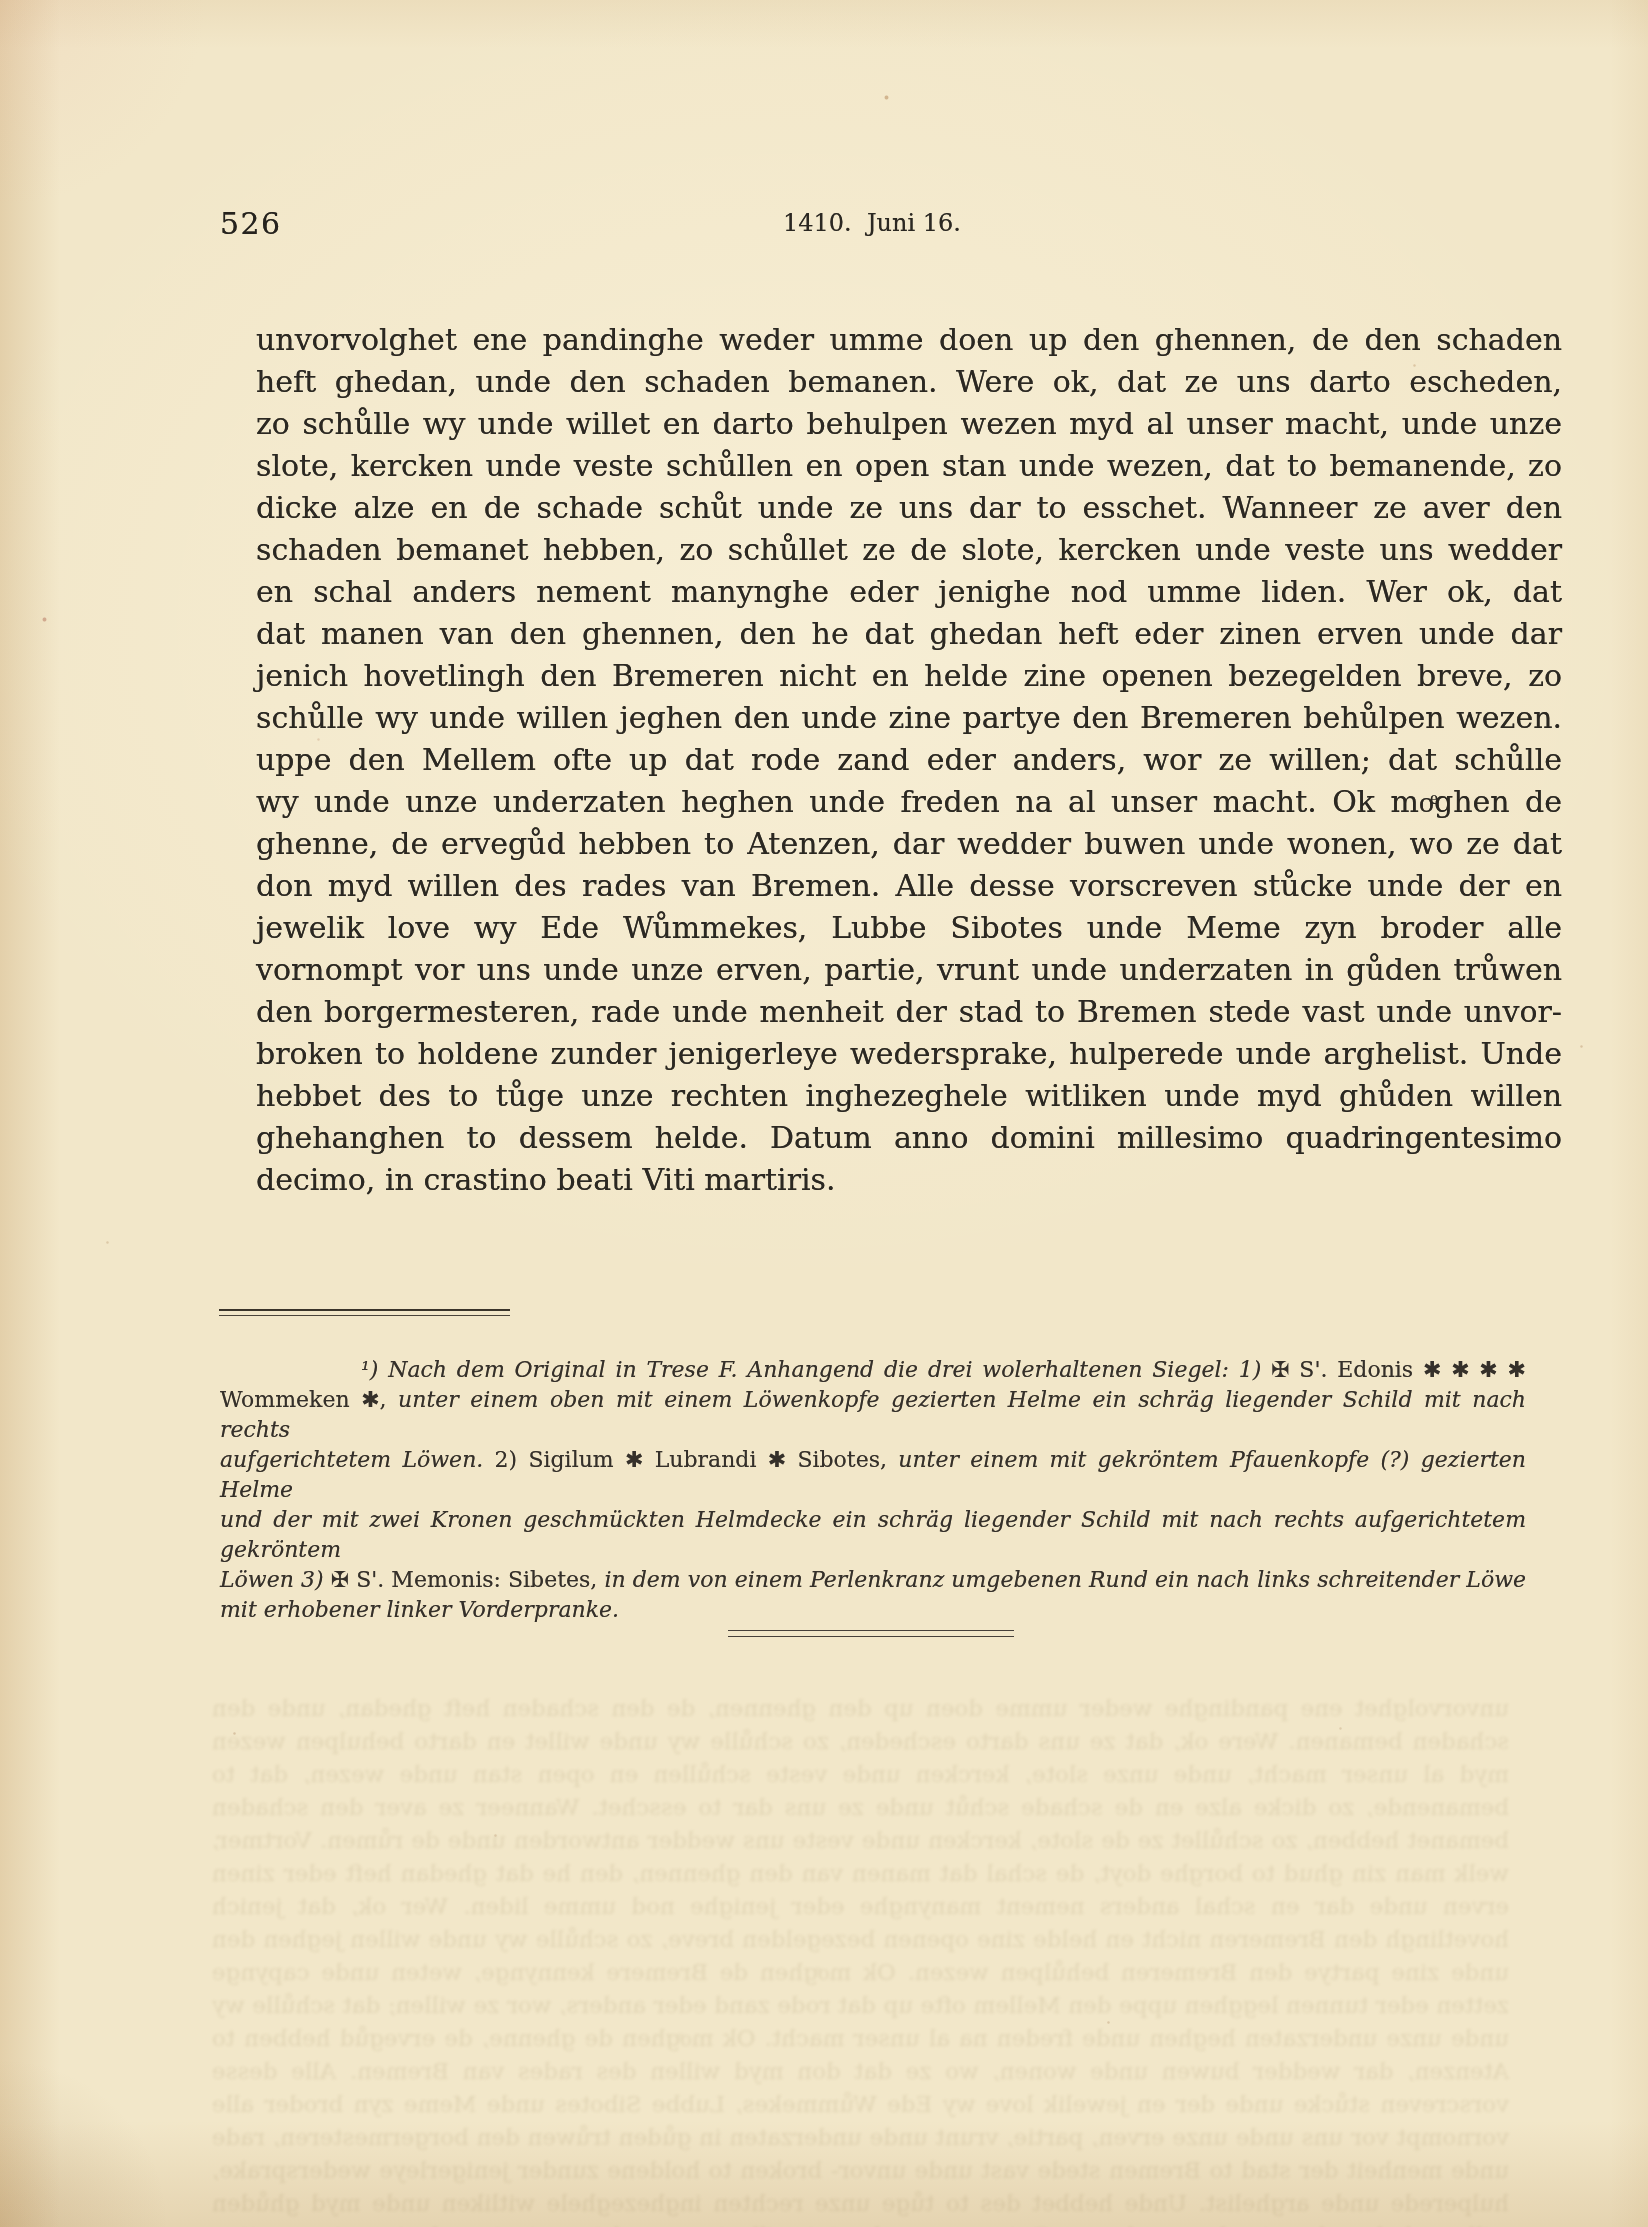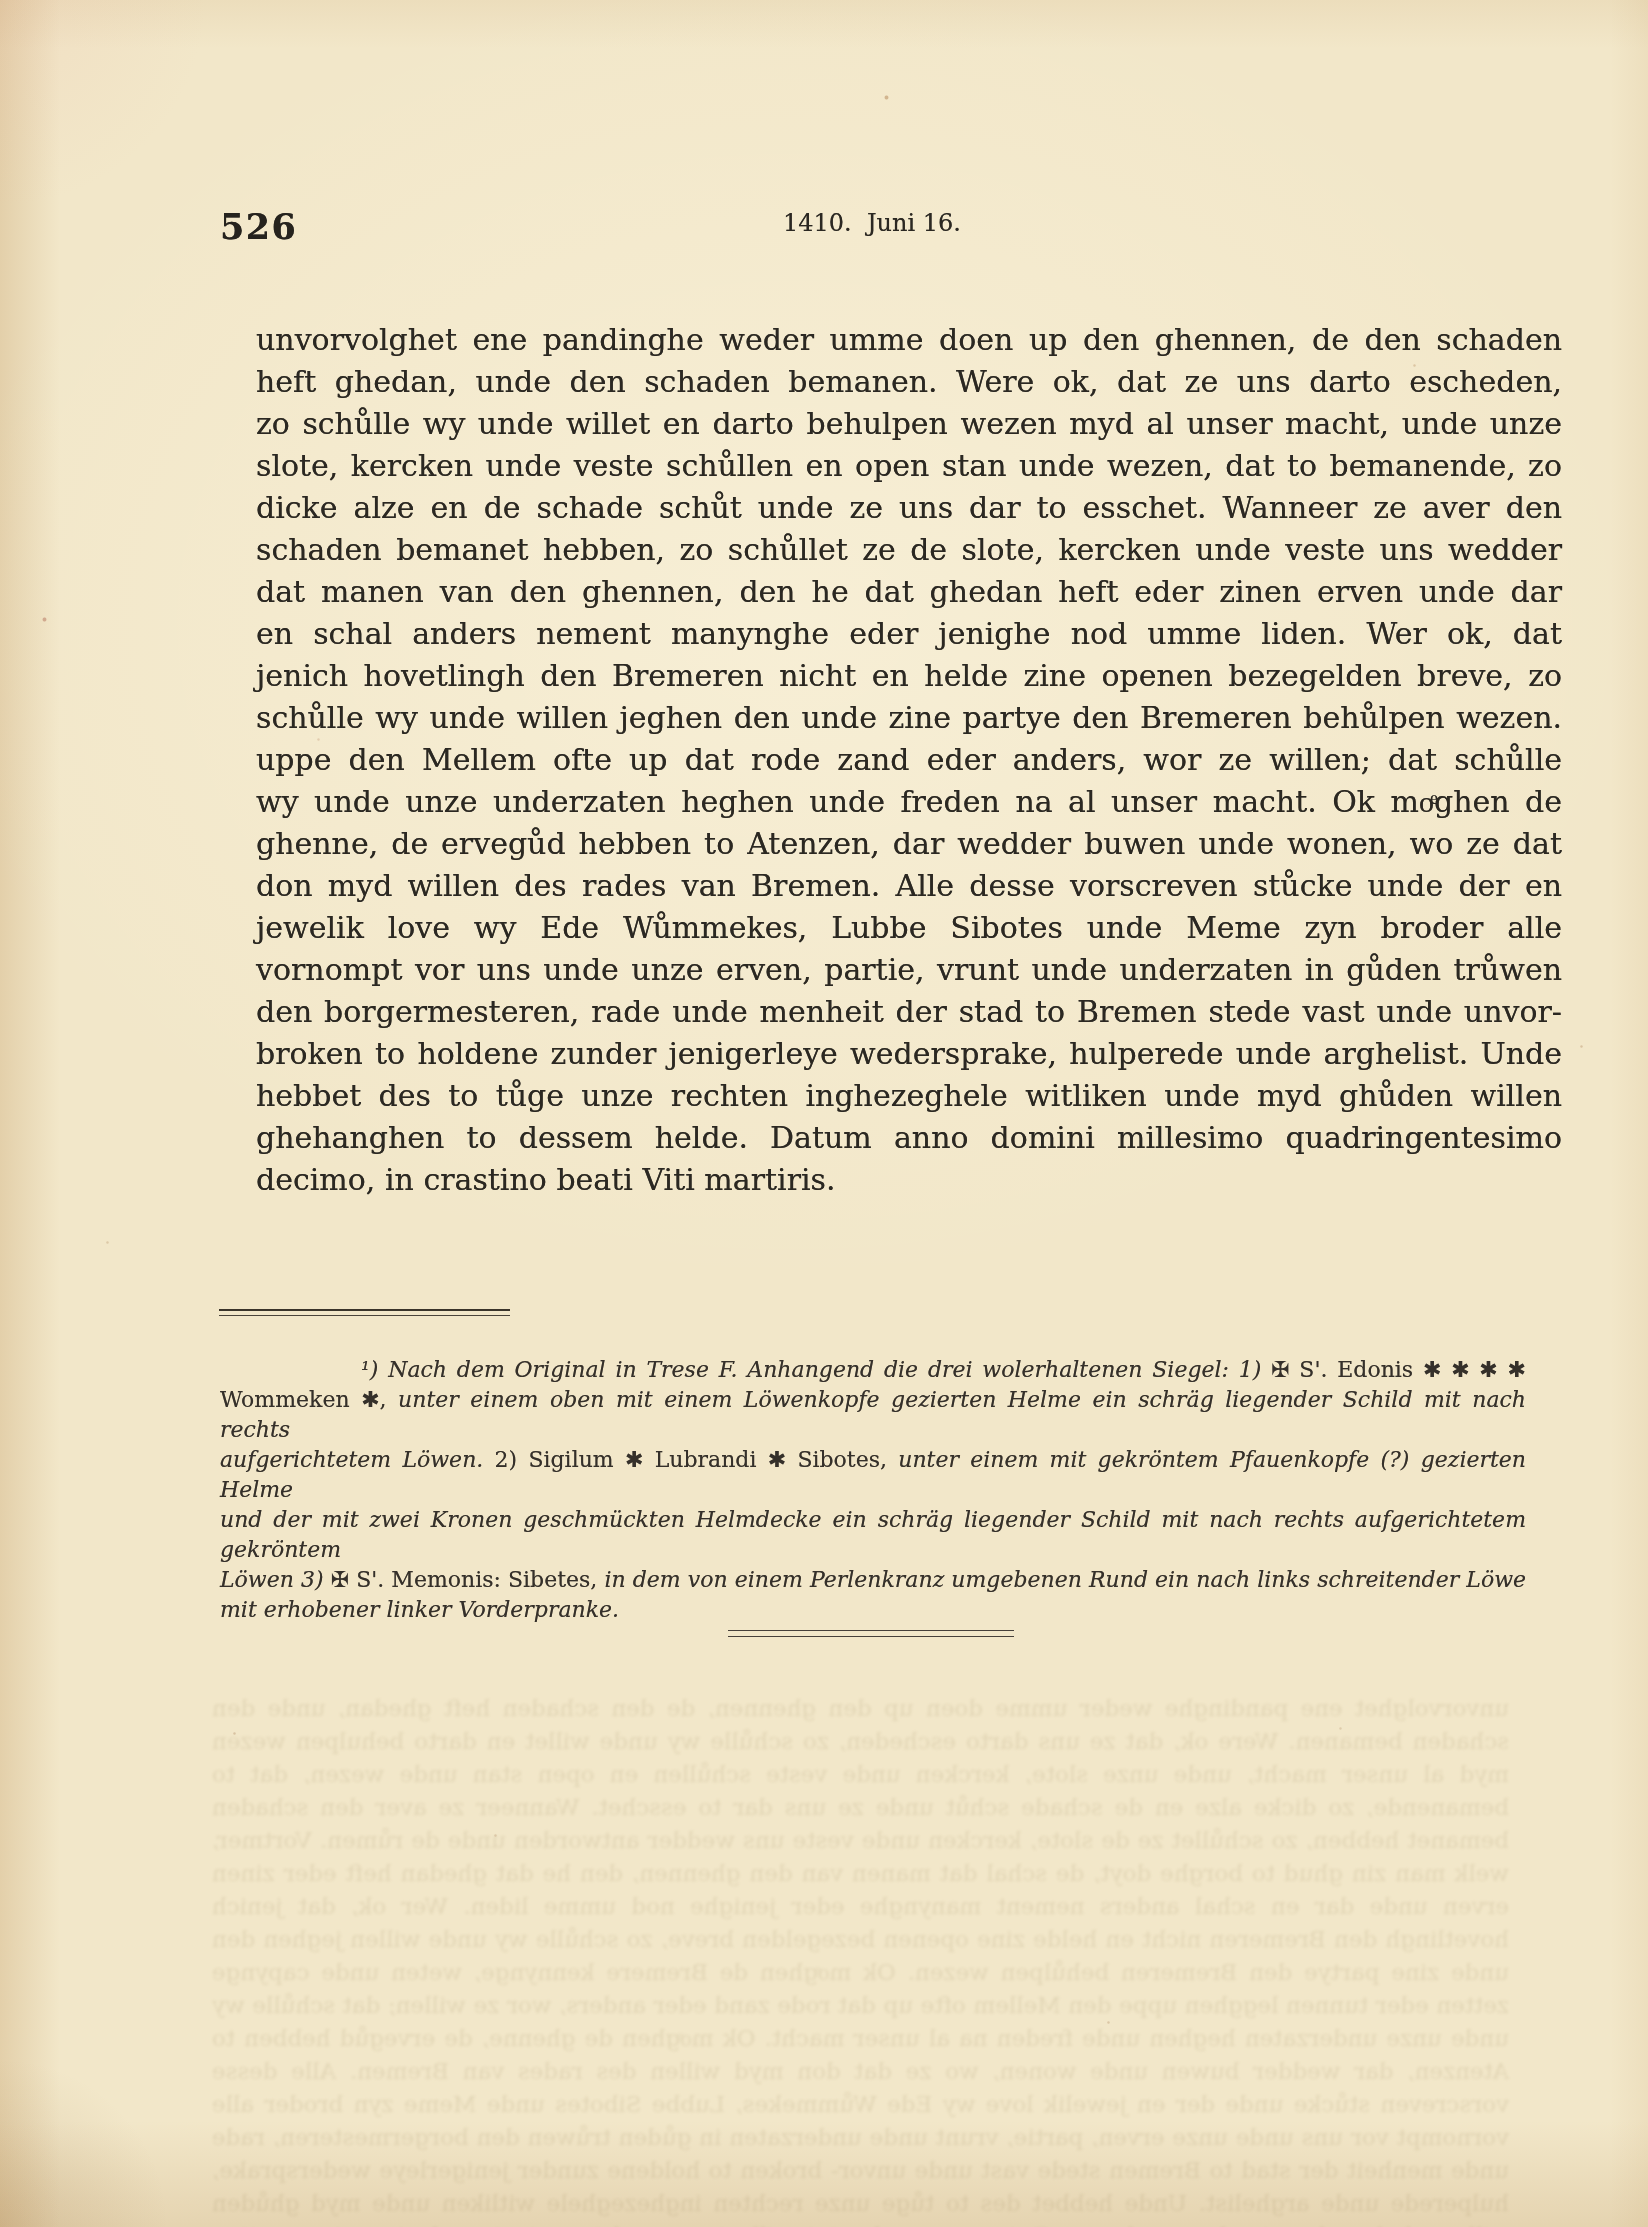--- a/index.html
+++ b/index.html
@@ -30,21 +30,21 @@
       234px 1733px 0 0.7px rgba(150,100,60,0.28),
       1108px 2022px 0 0.7px rgba(150,100,60,0.25),
       1581px 1046px 0 0.7px rgba(160,110,66,0.30),
       107px 1242px 0 0.7px rgba(160,110,66,0.25),
       495px 1835px 0 0.7px rgba(150,100,60,0.22),
       1340px 1728px 0 0.7px rgba(150,100,60,0.20),
       318px 739px 0 0.7px rgba(170,100,70,0.22);
   }
   .page-number {
     position: absolute; left: 220px; top: 206px;
-    font-size: 35px; font-weight: 700; letter-spacing: 1.4px;
+    font-size: 30px; font-weight: 400; letter-spacing: 1.4px;
     color: #26231e;
     text-shadow: 0 0 0.6px rgba(38,35,30,0.8);
   }
   .header-date {
     position: absolute; left: 220px; top: 209px; width: 1304px;
     text-align: center; font-size: 24px; white-space: pre;
     color: #2b2822;
     text-shadow: 0 0 0.5px rgba(43,40,34,0.7);
   }
   .body-text {
@@ -99,22 +99,22 @@
   <div class="page-number">526</div>
   <div class="header-date">1410.  Juni 16.</div>
 
   <div class="body-text">
     <div class="bline">unvorvolghet ene pandinghe weder umme doen up den ghennen, de den schaden</div>
     <div class="bline">heft ghedan, unde den schaden bemanen. Were ok, dat ze uns darto escheden,</div>
     <div class="bline">zo schůlle wy unde willet en darto behulpen wezen myd al unser macht, unde unze</div>
     <div class="bline">slote, kercken unde veste schůllen en open stan unde wezen, dat to bemanende, zo</div>
     <div class="bline">dicke alze en de schade schůt unde ze uns dar to esschet. Wanneer ze aver den</div>
     <div class="bline">schaden bemanet hebben, zo schůllet ze de slote, kercken unde veste uns wedder</div>
+    <div class="bline">en schal anders nement manynghe eder jenighe nod umme liden. Wer ok, dat</div>
     <div class="bline">dat manen van den ghennen, den he dat ghedan heft eder zinen erven unde dar</div>
-    <div class="bline">en schal anders nement manynghe eder jenighe nod umme liden. Wer ok, dat</div>
     <div class="bline">jenich hovetlingh den Bremeren nicht en helde zine openen bezegelden breve, zo</div>
     <div class="bline">schůlle wy unde willen jeghen den unde zine partye den Bremeren behůlpen wezen.</div>
     <div class="bline">uppe den Mellem ofte up dat rode zand eder anders, wor ze willen; dat schůlle</div>
     <div class="bline">wy unde unze underzaten heghen unde freden na al unser macht. Ok moͤghen de</div>
     <div class="bline">ghenne, de ervegůd hebben to Atenzen, dar wedder buwen unde wonen, wo ze dat</div>
     <div class="bline">don myd willen des rades van Bremen. Alle desse vorscreven stůcke unde der en</div>
     <div class="bline">jewelik love wy Ede Wůmmekes, Lubbe Sibotes unde Meme zyn broder alle</div>
     <div class="bline">vornompt vor uns unde unze erven, partie, vrunt unde underzaten in gůden trůwen</div>
     <div class="bline">den borgermesteren, rade unde menheit der stad to Bremen stede vast unde unvor-</div>
     <div class="bline">broken to holdene zunder jenigerleye wedersprake, hulperede unde arghelist. Unde</div>

